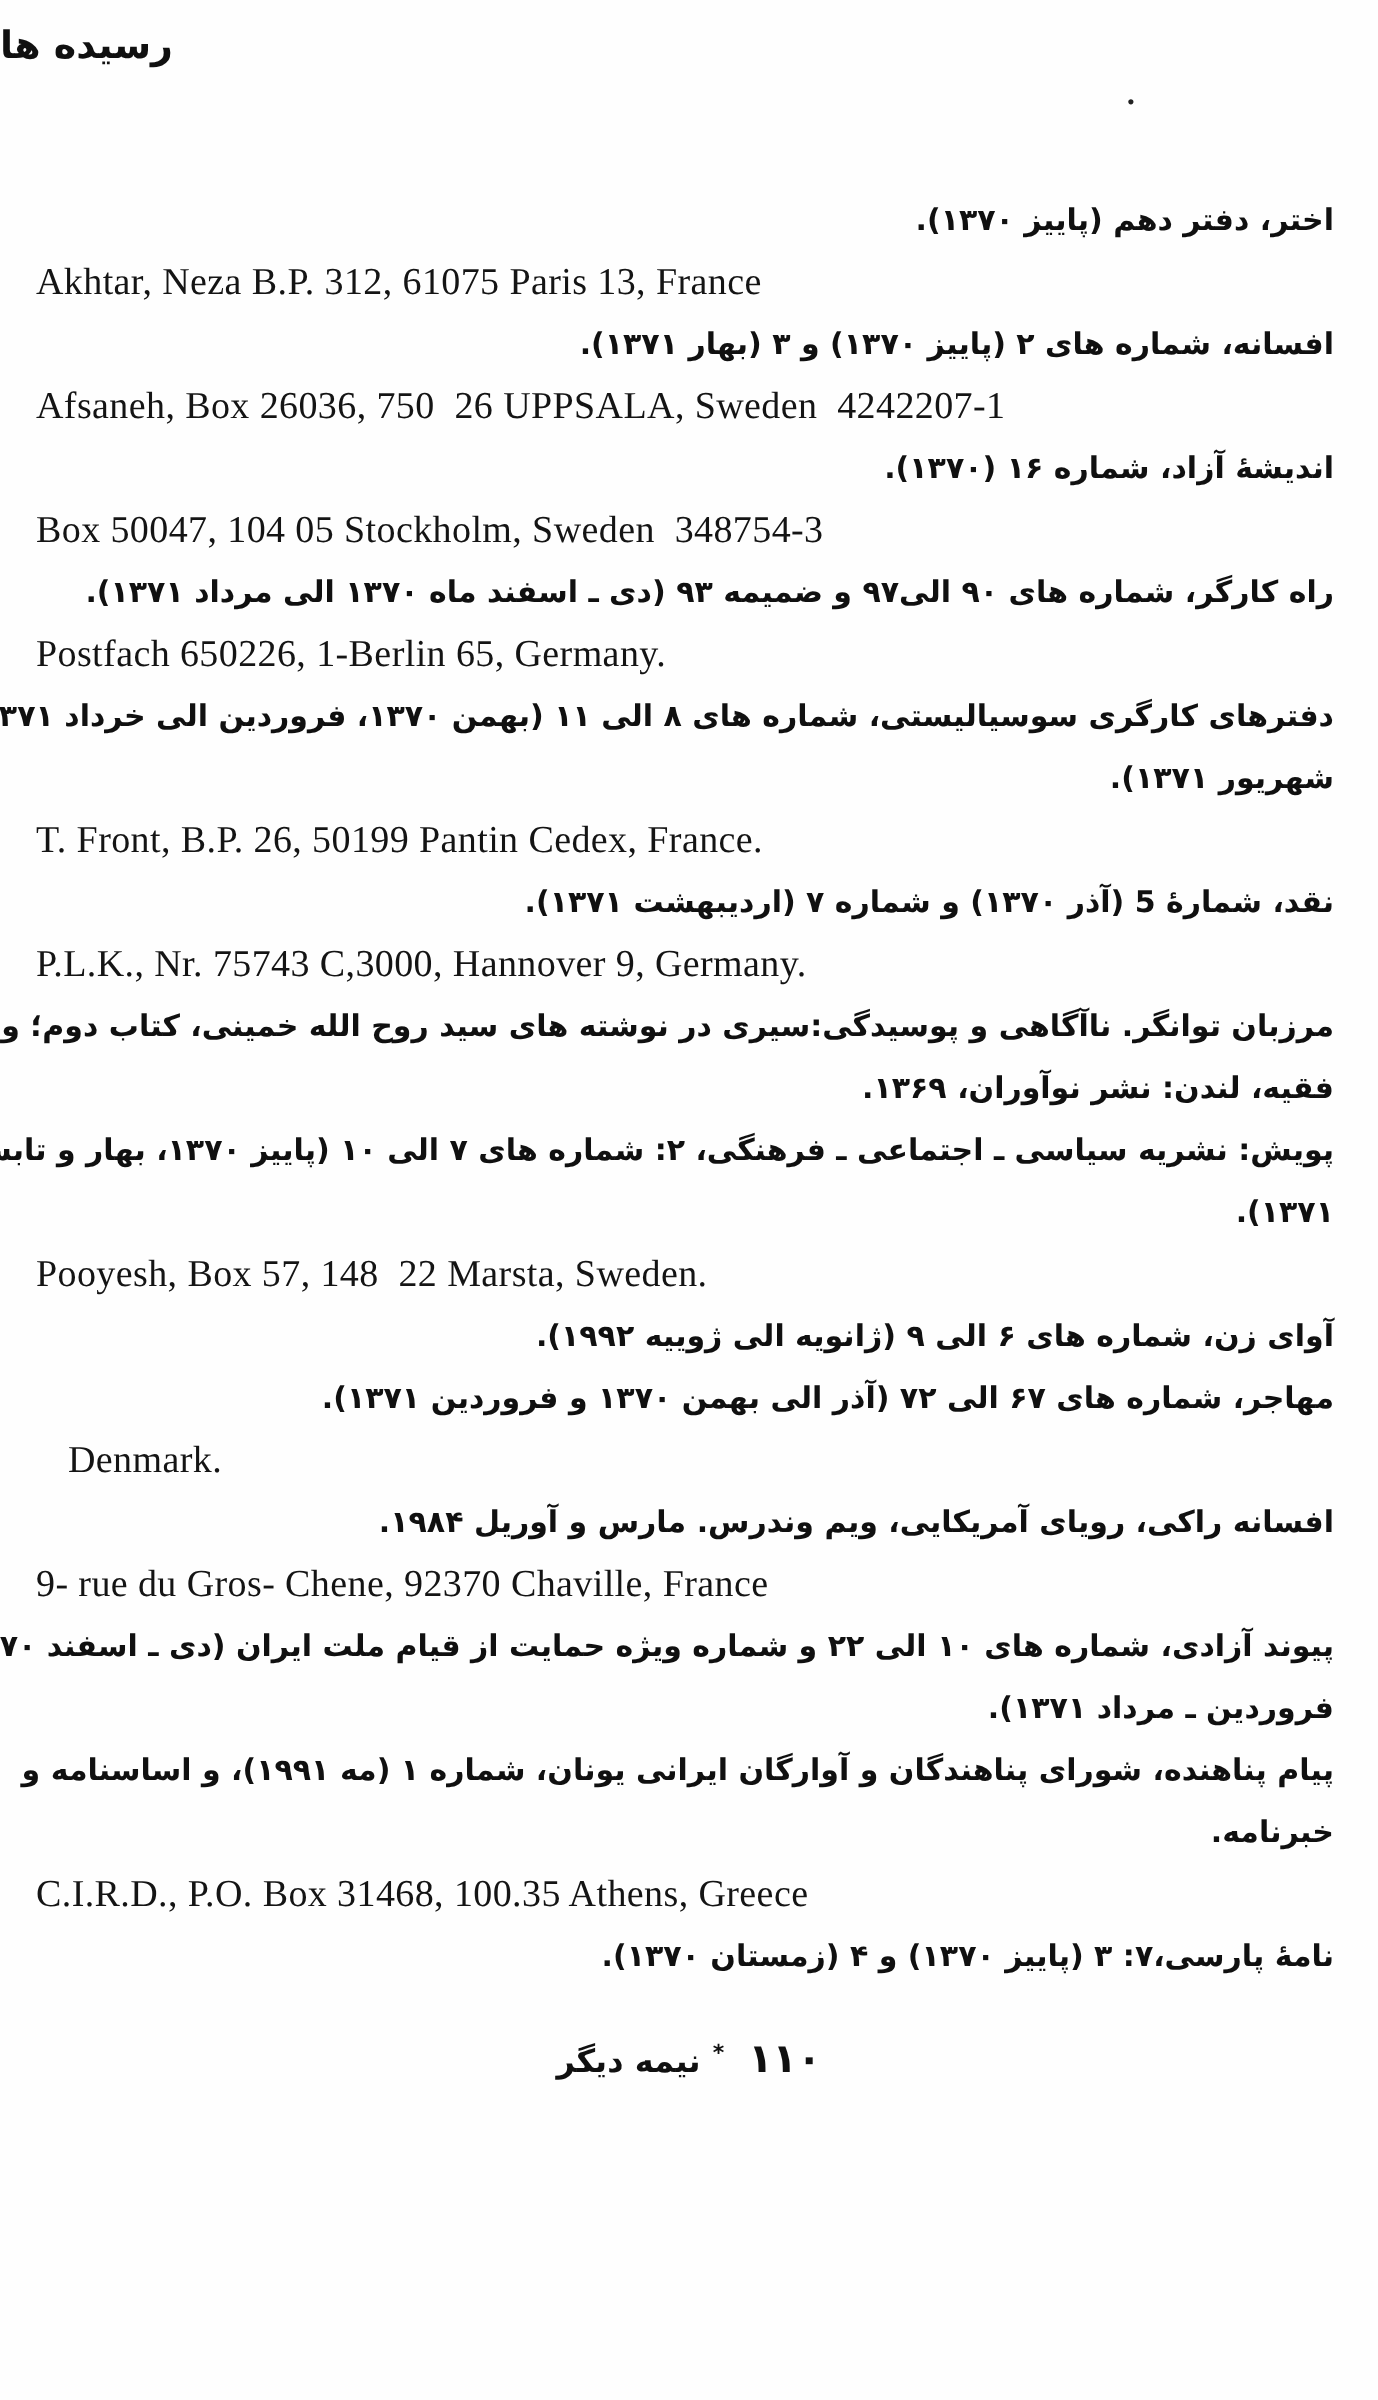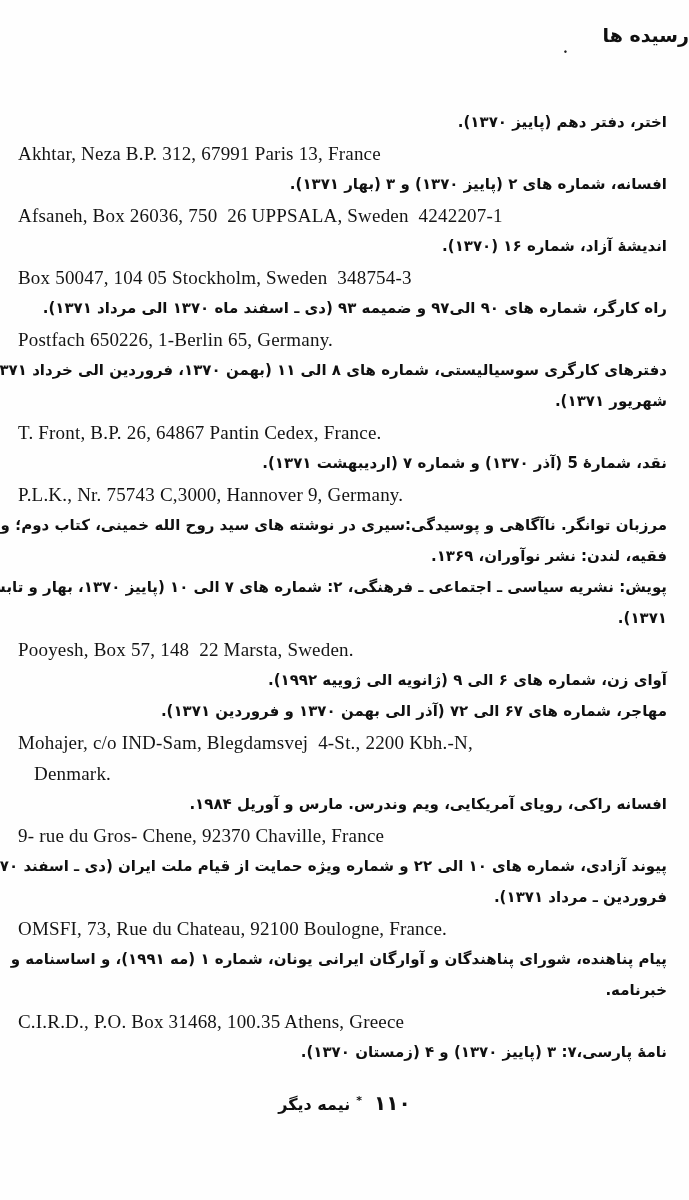--- a/index.html
+++ b/index.html
@@ -20,22 +20,22 @@
   }
   .stray-dot {
     position: absolute;
     left: 563px;
     top: 40px;
     font: 700 14px "DejaVu Serif", serif;
     color: #222;
   }
   .title {
     margin: 0;
-    padding-top: 24px;
-    text-align: right;
+    padding-top: 12px;
+    text-align: left;
     font-family: "DejaVu Sans", sans-serif;
     font-weight: 700;
     font-size: 19px;
     letter-spacing: 0.5px;
     color: #101010;
   }
   .entries {
     margin-top: 61px;
     padding: 0 22px 0 18px;
   }
@@ -92,68 +92,66 @@
 <body>
 
 <div class="page">
   <span class="stray-dot">.</span>
 
   <h1 class="title" dir="rtl">رسیده ها</h1>
 
   <div class="entries" id="entries">
       <div class="entry">
         <div class="fa-line" dir="rtl">اختر، دفتر دهم (پاییز ۱۳۷۰).</div>
-        <div class="en-line">Akhtar, Neza B.P. 312, 67991 Paris 13, France</div>
+        <div class="en-line">Akhtar, Neza B.P. 312, 61075 Paris 13, France</div>
       </div>
       <div class="entry">
         <div class="fa-line" dir="rtl">افسانه، شماره های ۲ (پاییز ۱۳۷۰) و ۳ (بهار ۱۳۷۱).</div>
         <div class="en-line">Afsaneh, Box 26036, 750  26 UPPSALA, Sweden  4242207-1</div>
       </div>
       <div class="entry">
         <div class="fa-line" dir="rtl">اندیشهٔ آزاد، شماره ۱۶ (۱۳۷۰).</div>
         <div class="en-line">Box 50047, 104 05 Stockholm, Sweden  348754-3</div>
       </div>
       <div class="entry">
         <div class="fa-line" dir="rtl">راه کارگر، شماره های ۹۰ الی۹۷ و ضمیمه ۹۳  (دی ـ اسفند  ماه ۱۳۷۰ الی مرداد ۱۳۷۱).</div>
         <div class="en-line">Postfach 650226, 1-Berlin 65, Germany.</div>
       </div>
       <div class="entry">
         <div class="fa-line" dir="rtl">دفترهای کارگری سوسیالیستی، شماره های ۸ الی ۱۱ (بهمن ۱۳۷۰، فروردین الی خرداد ۱۳۷۱،</div>
         <div class="fa-line" dir="rtl">شهریور ۱۳۷۱).</div>
-        <div class="en-line">T. Front, B.P. 26, 64867 Pantin Cedex, France.</div>
+        <div class="en-line">T. Front, B.P. 26, 50199 Pantin Cedex, France.</div>
       </div>
       <div class="entry">
         <div class="fa-line" dir="rtl">نقد، شمارهٔ 5 (آذر ۱۳۷۰) و شماره ۷ (اردیبهشت ۱۳۷۱).</div>
         <div class="en-line">P.L.K., Nr. 75743 C,3000, Hannover 9, Germany.</div>
       </div>
       <div class="entry">
         <div class="fa-line" dir="rtl">مرزبان توانگر.  ناآگاهی و پوسیدگی:سیری در نوشته های سید روح الله خمینی، کتاب دوم؛ ولایت</div>
         <div class="fa-line" dir="rtl">فقیه، لندن: نشر نوآوران، ۱۳۶۹.</div>
       </div>
       <div class="entry">
         <div class="fa-line" dir="rtl">پویش: نشریه سیاسی ـ اجتماعی ـ فرهنگی، ۲: شماره های ۷ الی ۱۰ (پاییز ۱۳۷۰، بهار و تابستان</div>
         <div class="fa-line" dir="rtl">۱۳۷۱).</div>
         <div class="en-line">Pooyesh, Box 57, 148  22 Marsta, Sweden.</div>
       </div>
       <div class="entry">
         <div class="fa-line" dir="rtl">آوای زن، شماره های ۶ الی ۹ (ژانویه  الی ژوییه ۱۹۹۲).</div>
       </div>
       <div class="entry">
         <div class="fa-line" dir="rtl">مهاجر، شماره های ۶۷ الی ۷۲ (آذر الی بهمن ۱۳۷۰ و فروردین ۱۳۷۱).</div>
-        <div class="en-line">Mohajer, c/o IND-Sam, Blegdamsvej  4-St., 2200 Kbh.-N,</div>
         <div class="en-line cont">Denmark.</div>
       </div>
       <div class="entry">
         <div class="fa-line" dir="rtl">افسانه راکی،  رویای آمریکایی، ویم وندرس.  مارس و آوریل ۱۹۸۴.</div>
         <div class="en-line">9- rue du Gros- Chene, 92370 Chaville, France</div>
       </div>
       <div class="entry">
         <div class="fa-line" dir="rtl">پیوند آزادی، شماره های ۱۰ الی ۲۲ و شماره ویژه حمایت از قیام ملت ایران (دی ـ اسفند ۱۳۷۰ ،</div>
         <div class="fa-line" dir="rtl">فروردین ـ مرداد ۱۳۷۱).</div>
-        <div class="en-line">OMSFI, 73, Rue du Chateau, 92100 Boulogne, France.</div>
       </div>
       <div class="entry">
         <div class="fa-line" dir="rtl">پیام پناهنده، شورای پناهندگان و آوارگان ایرانی یونان، شماره ۱ (مه ۱۹۹۱)، و اساسنامه و</div>
         <div class="fa-line" dir="rtl">خبرنامه.</div>
         <div class="en-line">C.I.R.D., P.O. Box 31468, 100.35 Athens, Greece</div>
       </div>
       <div class="entry">
         <div class="fa-line" dir="rtl">نامهٔ پارسی،۷: ۳ (پاییز ۱۳۷۰) و ۴ (زمستان ۱۳۷۰).</div>
       </div>
     </div>

